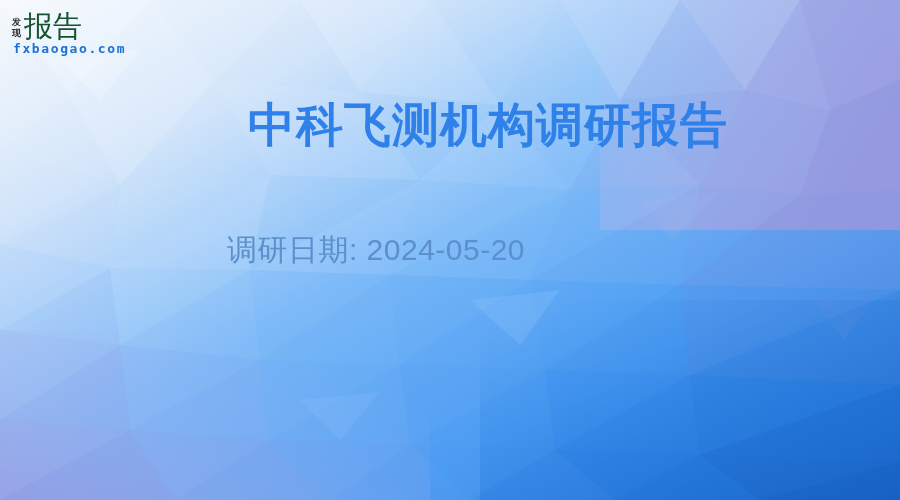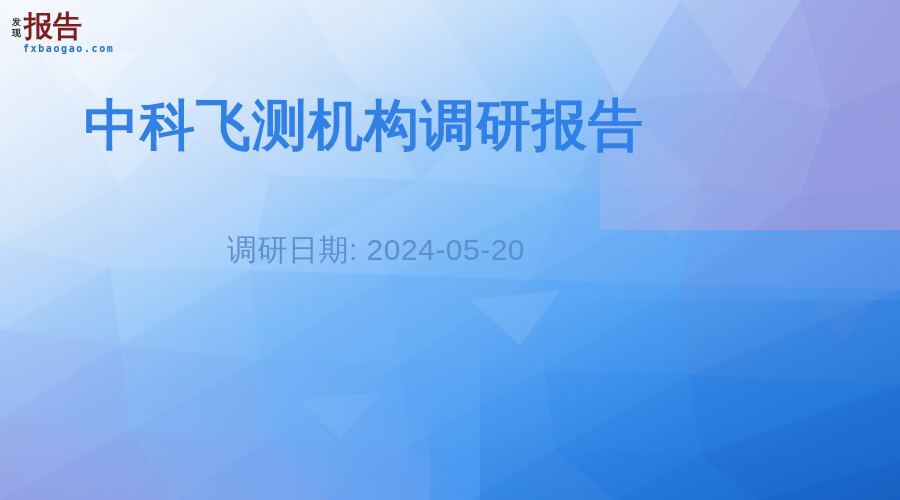--- a/index.html
+++ b/index.html
@@ -52,28 +52,28 @@
   .logo-stack span {
     font-size: 9px;
     line-height: 11px;
     font-weight: 700;
     color: #2b2b2b;
     letter-spacing: 0px;
   }
   .logo-main {
     font-size: 29px;
     line-height: 29px;
-    font-weight: 700;
-    color: #7f1d1d;
+    font-weight: 400;
+    color: #14532d;
     letter-spacing: 0px;
   }
   .logo-url {
     margin-top: 3px;
-    margin-left: 11px;
-    font-size: 10px;
+    margin-left: 1px;
+    font-size: 13px;
     line-height: 10px;
     font-weight: 700;
     color: #1b72d4;
     letter-spacing: 1.6px;
     font-family: "DejaVu Sans Mono", "Liberation Mono", monospace;
   }
 
   
   .title-block {
     position: absolute;
@@ -82,22 +82,22 @@
     width: 900px;
     height: 500px;
     z-index: 4;
     pointer-events: none;
   }
   .main-title {
     position: absolute;
     left: 0;
     top: 92px;
     width: 728px;
-    text-align: center;
-    font-size: 55px;
+    text-align: right;
+    font-size: 47px;
     line-height: 66px;
     font-weight: 800;
     color: #2f80e8;
     letter-spacing: 1px;
     white-space: nowrap;
   }
   .sub-title {
     position: absolute;
     left: 0;
     top: 230px;

